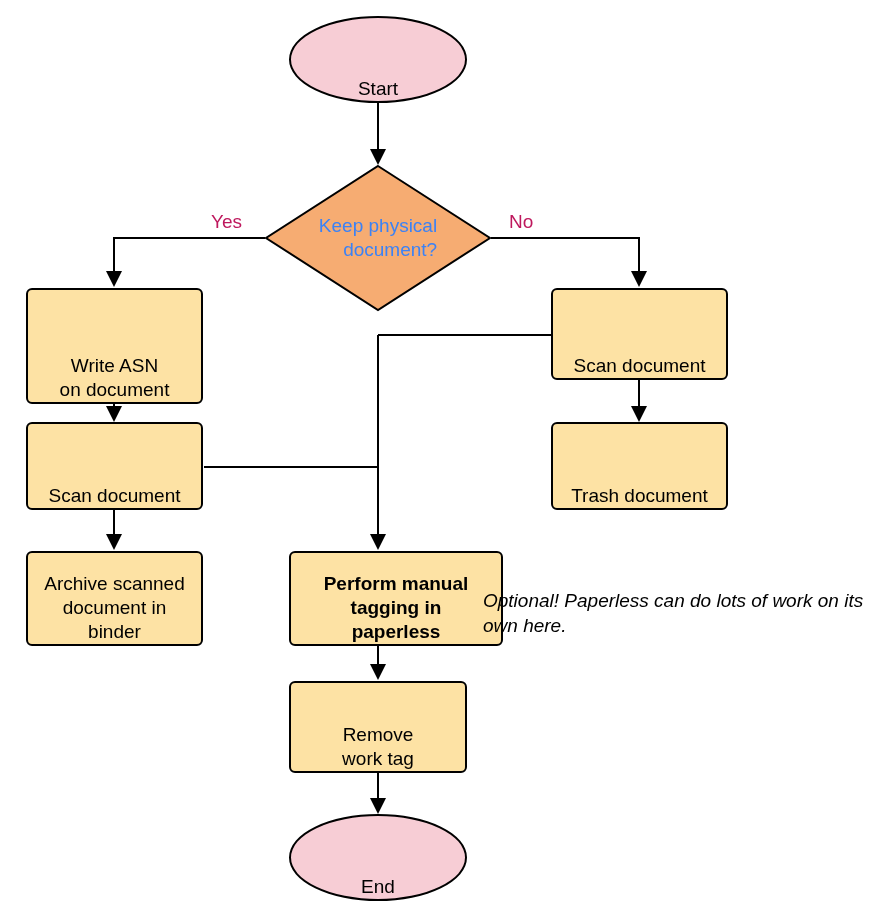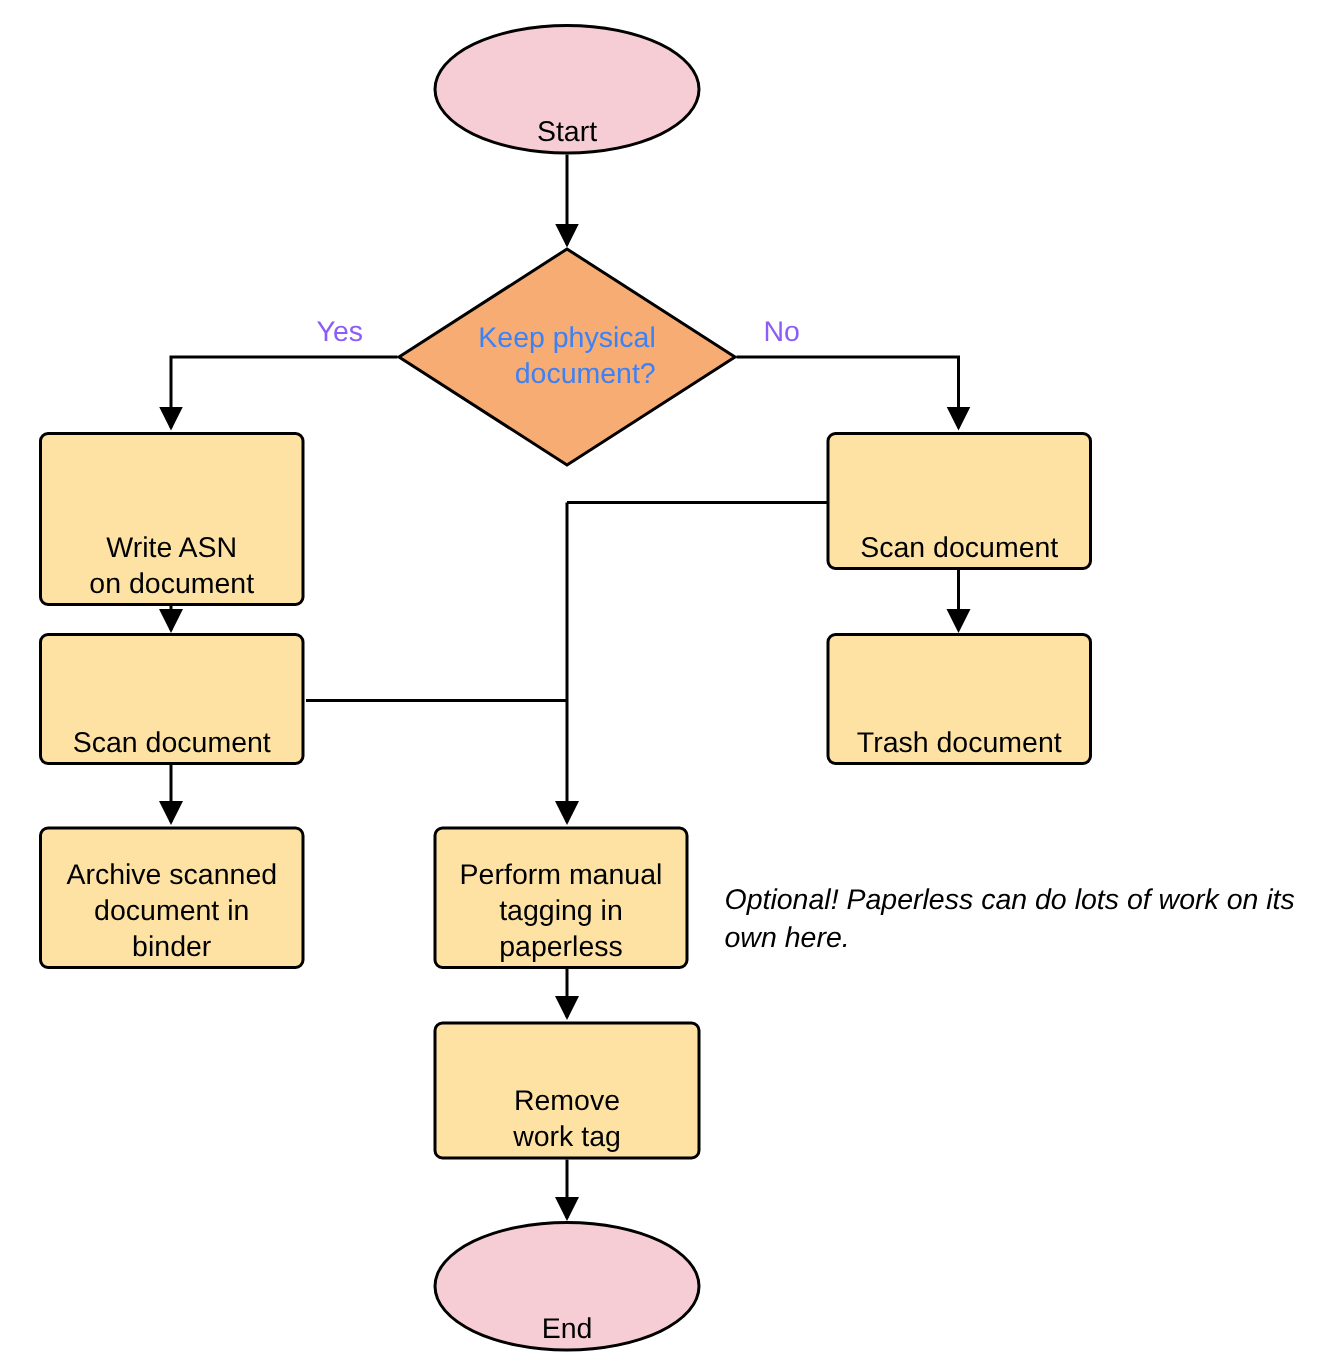--- a/index.html
+++ b/index.html
@@ -65,21 +65,21 @@
     justify-content: center;
     text-align: right;
     font-size: 19px;
     line-height: 24px;
     color: #3b82f6;
     white-space: pre-line;
   }
   .edge-label {
     position: absolute;
     font-size: 19px;
-    color: #8b5cf6;
+    color: #be185d;
     white-space: nowrap;
   }
   .note {
     position: absolute;
     font-size: 19px;
     line-height: 25px;
     font-style: italic;
     color: #000000;
     width: 400px;
   }
@@ -153,21 +153,21 @@
   </div>
 
   <div class="node process" style="left:551px; top:288px; width:177px; height:92px;">
     <span>Scan document</span>
   </div>
 
   <div class="node process" style="left:551px; top:422px; width:177px; height:88px;">
     <span>Trash document</span>
   </div>
 
-  <div class="node process" style="left:289px; top:551px; width:170px; height:95px;">
+  <div class="node process" style="left:289px; top:551px; width:214px; height:95px;font-weight:bold;">
     <span>Perform manual
 tagging in
 paperless</span>
   </div>
 
   <div class="node process" style="left:289px; top:681px; width:178px; height:92px;">
     <span>Remove
 work tag</span>
   </div>
 

